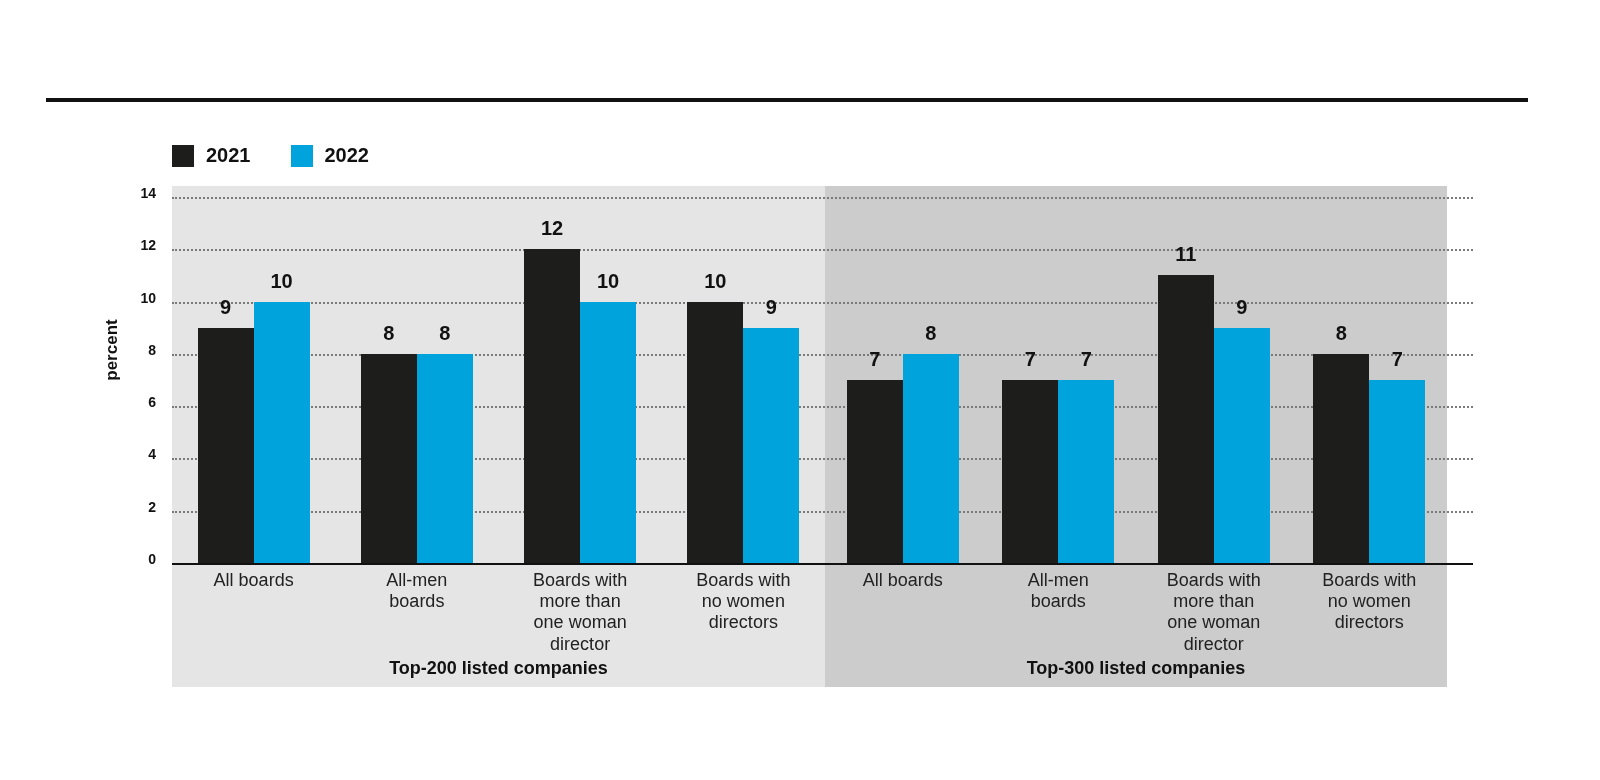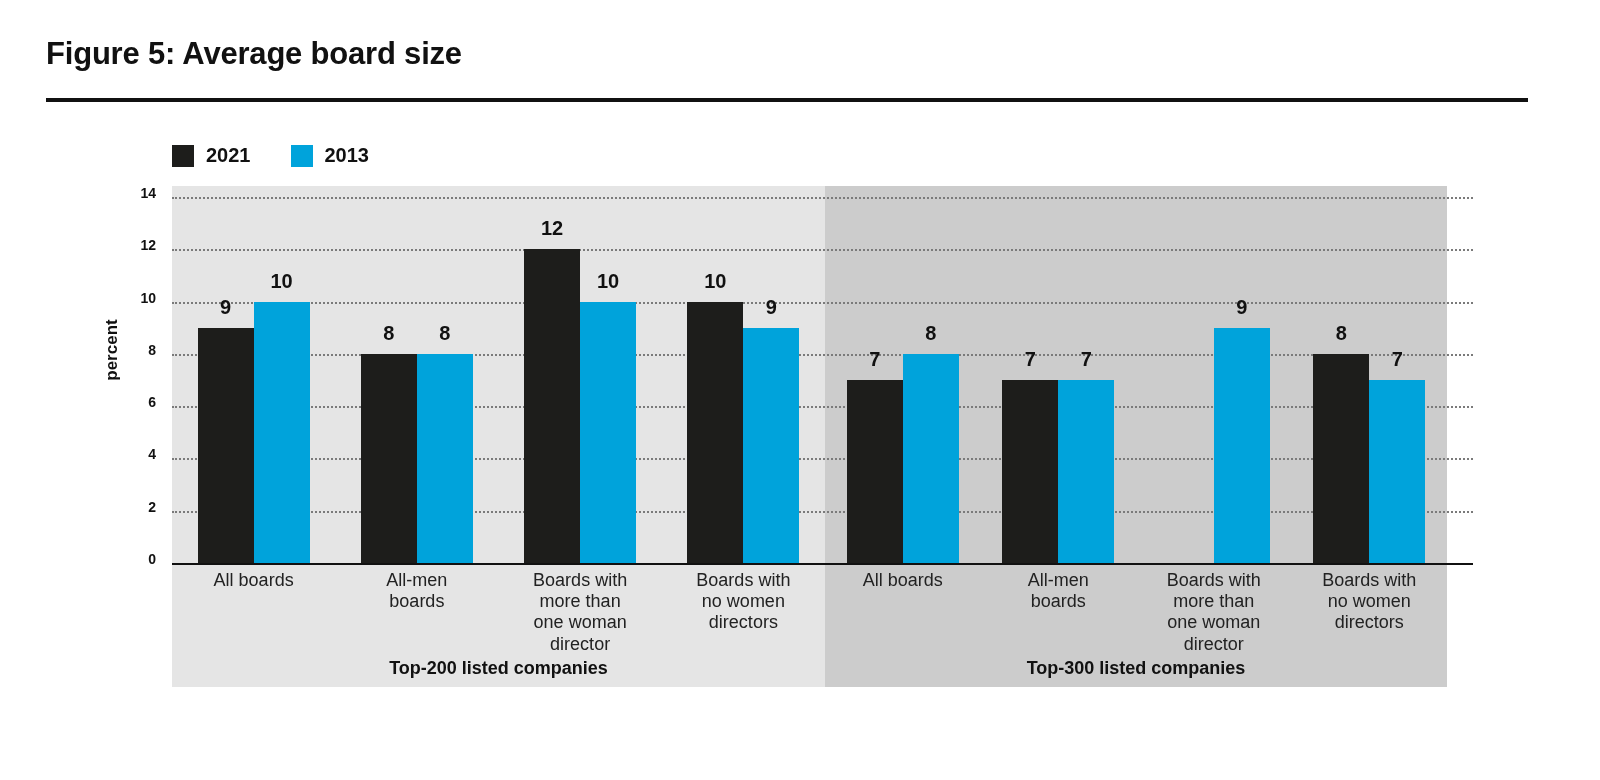--- a/index.html
+++ b/index.html
@@ -73,31 +73,30 @@
     position: absolute; left: 142px; top: 706px;
     font-size: 18px; color: #1a1a1a;
   }
   .source b { font-weight: bold; }
 </style>
 </head>
 <body>
 
 <div id="root">
 
-  <div class="title">Figure 5: Average board size</div>
   <div class="title-rule"></div>
 
   <div class="legend" id="legend">
       <div class="legend-item">
         <span class="legend-swatch" style="background: rgb(29, 29, 27);"></span>
         <span class="legend-label">2021</span>
       </div>
       <div class="legend-item">
         <span class="legend-swatch" style="background: rgb(0, 163, 219);"></span>
-        <span class="legend-label">2013</span>
+        <span class="legend-label">2022</span>
       </div>
     </div>
 
   <div class="plot-wrap">
     <div class="panel-bg left" id="panel-bg-0" style="background: rgb(229, 229, 229);"></div>
     <div class="panel-bg right" id="panel-bg-1" style="background: rgb(204, 204, 204);"></div>
 
     <div id="gridlines">
         <div class="gridline" style="top: 510.714px;"></div>
         <div class="gridline" style="top: 458.429px;"></div>
@@ -162,20 +161,24 @@
           <div class="bar-value" style="top: 321.857px;">8</div>
         </div>
         <div class="bar-col" style="left: 1002.25px; top: 0px;">
           <div class="bar-rect" style="height: 183px; background: rgb(29, 29, 27);"></div>
           <div class="bar-value" style="top: 348px;">7</div>
         </div>
         <div class="bar-col" style="left: 1058.25px; top: 0px;">
           <div class="bar-rect" style="height: 183px; background: rgb(0, 163, 219);"></div>
           <div class="bar-value" style="top: 348px;">7</div>
         </div>
+        <div class="bar-col" style="left: 1157.75px; top: 0px;">
+          <div class="bar-rect" style="height: 287.571px; background: rgb(29, 29, 27);"></div>
+          <div class="bar-value" style="top: 243.429px;">11</div>
+        </div>
         <div class="bar-col" style="left: 1213.75px; top: 0px;">
           <div class="bar-rect" style="height: 235.286px; background: rgb(0, 163, 219);"></div>
           <div class="bar-value" style="top: 295.714px;">9</div>
         </div>
         <div class="bar-col" style="left: 1313.25px; top: 0px;">
           <div class="bar-rect" style="height: 209.143px; background: rgb(29, 29, 27);"></div>
           <div class="bar-value" style="top: 321.857px;">8</div>
         </div>
         <div class="bar-col" style="left: 1369.25px; top: 0px;">
           <div class="bar-rect" style="height: 183px; background: rgb(0, 163, 219);"></div>

